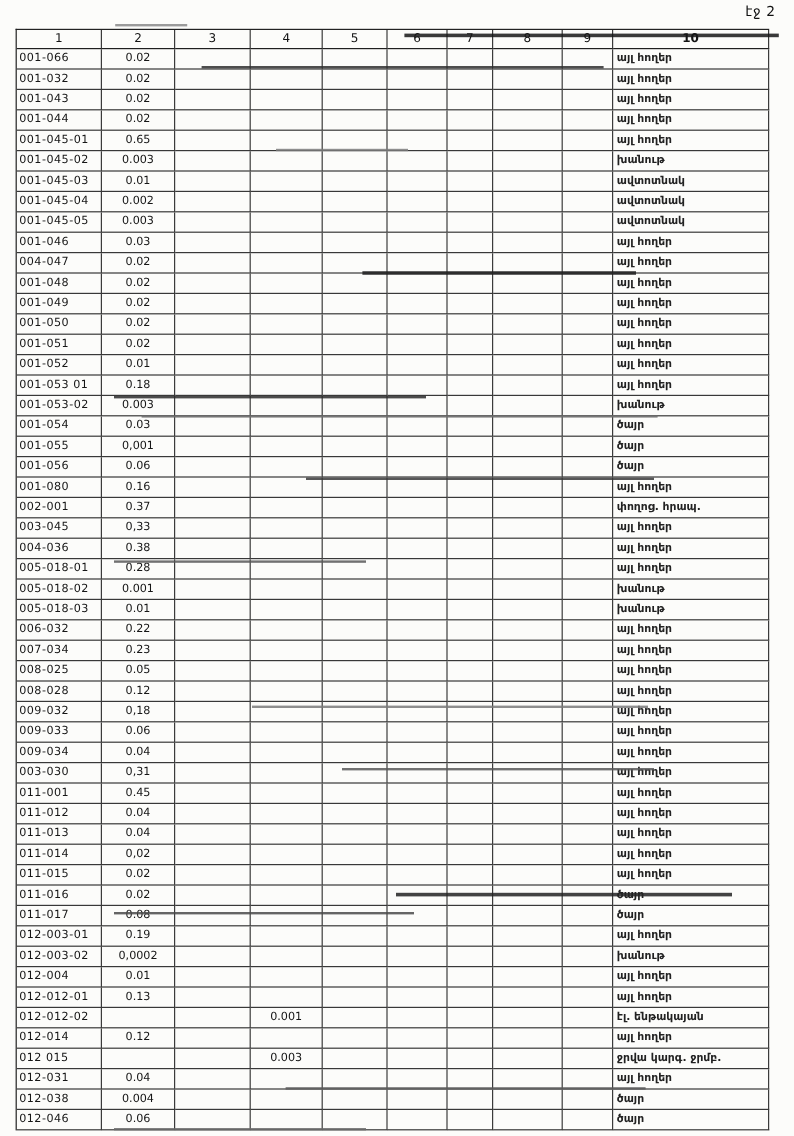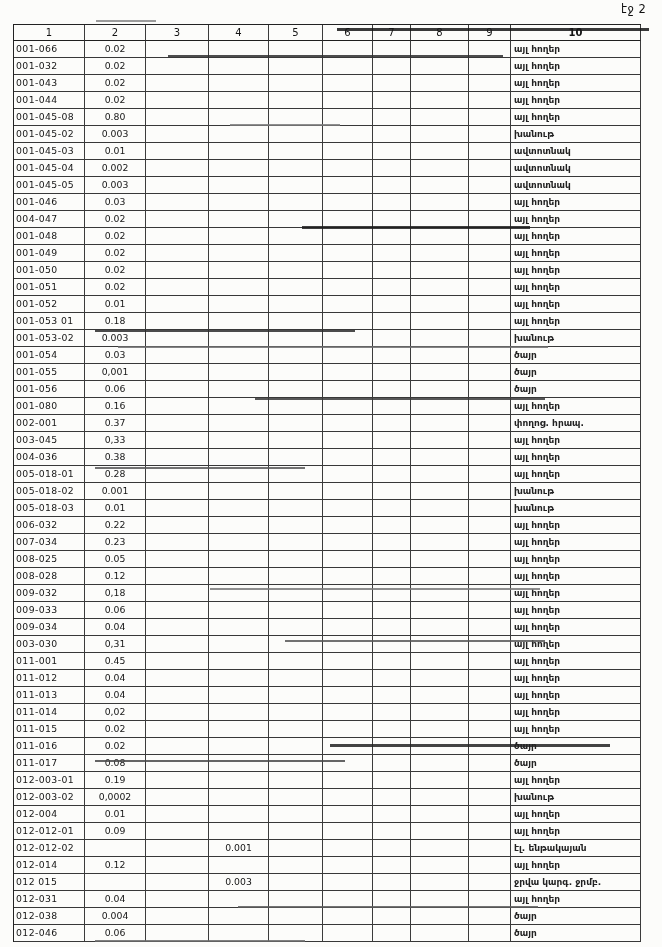--- a/index.html
+++ b/index.html
@@ -103,22 +103,22 @@
         <div class="cell col3 num"></div>
         <div class="cell col4 num"></div>
         <div class="cell col5 num"></div>
         <div class="cell col6 num"></div>
         <div class="cell col7 num"></div>
         <div class="cell col8 num"></div>
         <div class="cell col9 num"></div>
         <div class="cell col10 use">այլ հողեր</div>
       </div>
       <div class="trow">
-        <div class="cell col1 code">001-045-08</div>
-        <div class="cell col2 num">0.80</div>
+        <div class="cell col1 code">001-045-01</div>
+        <div class="cell col2 num">0.65</div>
         <div class="cell col3 num"></div>
         <div class="cell col4 num"></div>
         <div class="cell col5 num"></div>
         <div class="cell col6 num"></div>
         <div class="cell col7 num"></div>
         <div class="cell col8 num"></div>
         <div class="cell col9 num"></div>
         <div class="cell col10 use">այլ հողեր</div>
       </div>
       <div class="trow">
@@ -614,21 +614,21 @@
         <div class="cell col4 num"></div>
         <div class="cell col5 num"></div>
         <div class="cell col6 num"></div>
         <div class="cell col7 num"></div>
         <div class="cell col8 num"></div>
         <div class="cell col9 num"></div>
         <div class="cell col10 use">այլ հողեր</div>
       </div>
       <div class="trow">
         <div class="cell col1 code">012-012-01</div>
-        <div class="cell col2 num">0.09</div>
+        <div class="cell col2 num">0.13</div>
         <div class="cell col3 num"></div>
         <div class="cell col4 num"></div>
         <div class="cell col5 num"></div>
         <div class="cell col6 num"></div>
         <div class="cell col7 num"></div>
         <div class="cell col8 num"></div>
         <div class="cell col9 num"></div>
         <div class="cell col10 use">այլ հողեր</div>
       </div>
       <div class="trow">

